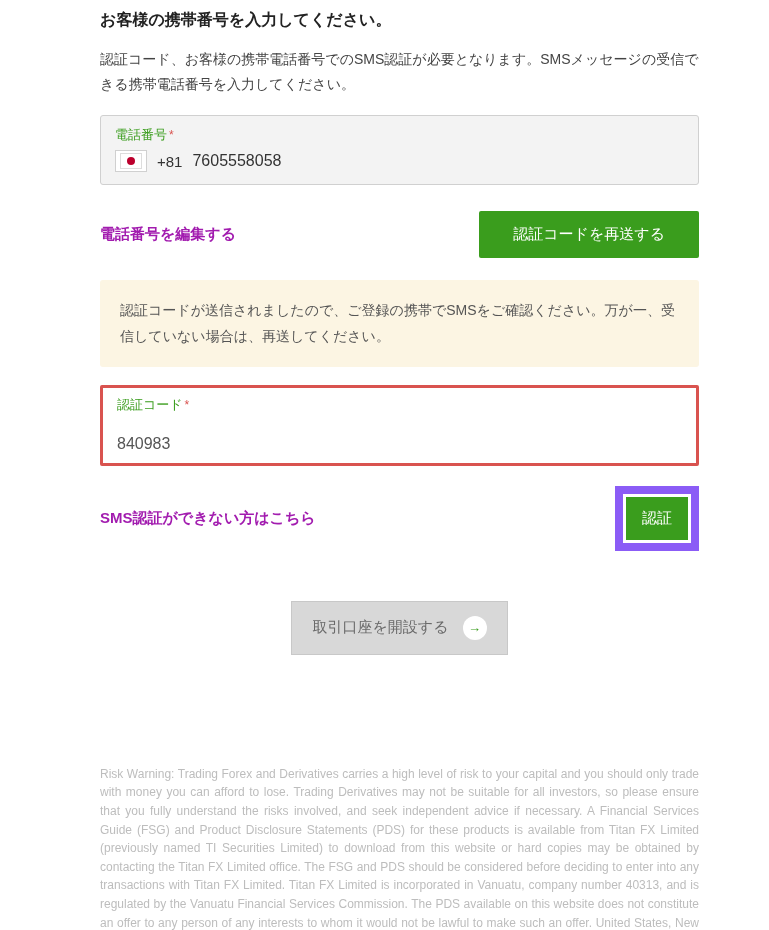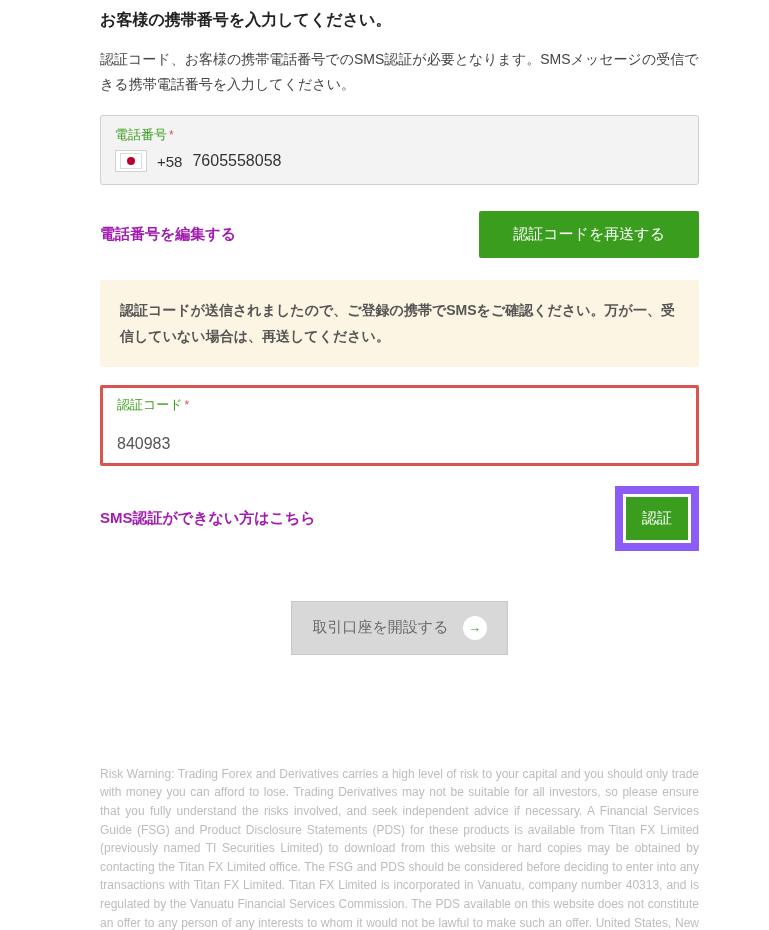--- a/index.html
+++ b/index.html
@@ -109,21 +109,20 @@
       border-radius: 2px;
     }
     .alert-box {
       background: #fcf5e3;
       border-radius: 3px;
       padding: 18px 20px;
       font-size: 14px;
       line-height: 1.8;
       color: #555;
       margin-bottom: 18px;
-      font-weight: bold;
     }
     .code-box {
       border: 3px solid #d9534f;
       border-radius: 2px;
       padding: 8px 14px 10px;
       margin-bottom: 20px;
     }
     .code-value {
       font-size: 16px;
       color: #555;
@@ -199,21 +198,21 @@
   <p class="subtitle">認証コード、お客様の携帯電話番号でのSMS認証が必要となります。SMSメッセージの受信できる携帯電話番号を入力してください。</p>
 
   <div class="phone-box">
     <div class="label-row">
       <span class="label">電話番号</span><span class="req">*</span>
     </div>
     <div class="phone-input-row">
       <div class="flag-box">
         <div class="flag-jp"></div>
       </div>
-      <span class="cc">+58</span>
+      <span class="cc">+81</span>
       <span class="phone-value">7605558058</span>
     </div>
   </div>
 
   <div class="action-row">
     <span class="link-green">電話番号を編集する</span>
     <button class="btn-green">認証コードを再送する</button>
   </div>
 
   <div class="alert-box">認証コードが送信されましたので、ご登録の携帯でSMSをご確認ください。万が一、受信していない場合は、再送してください。</div>

